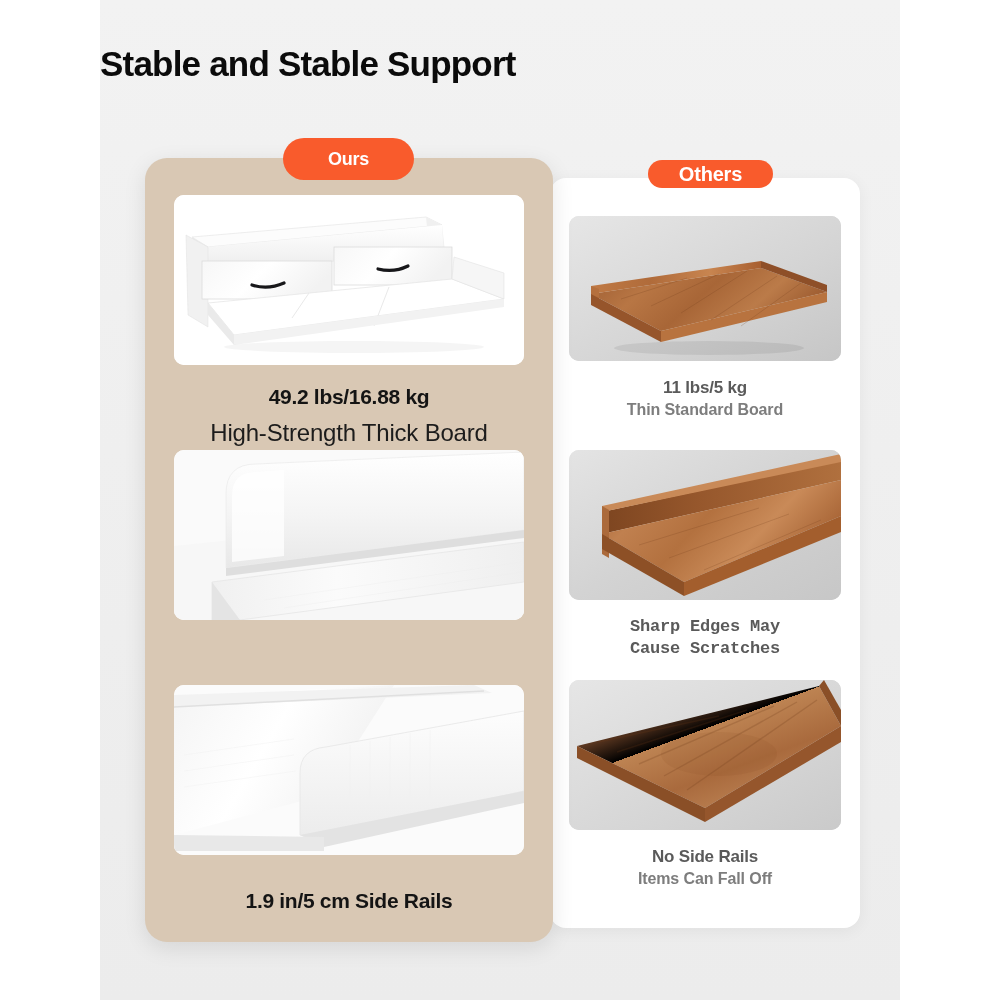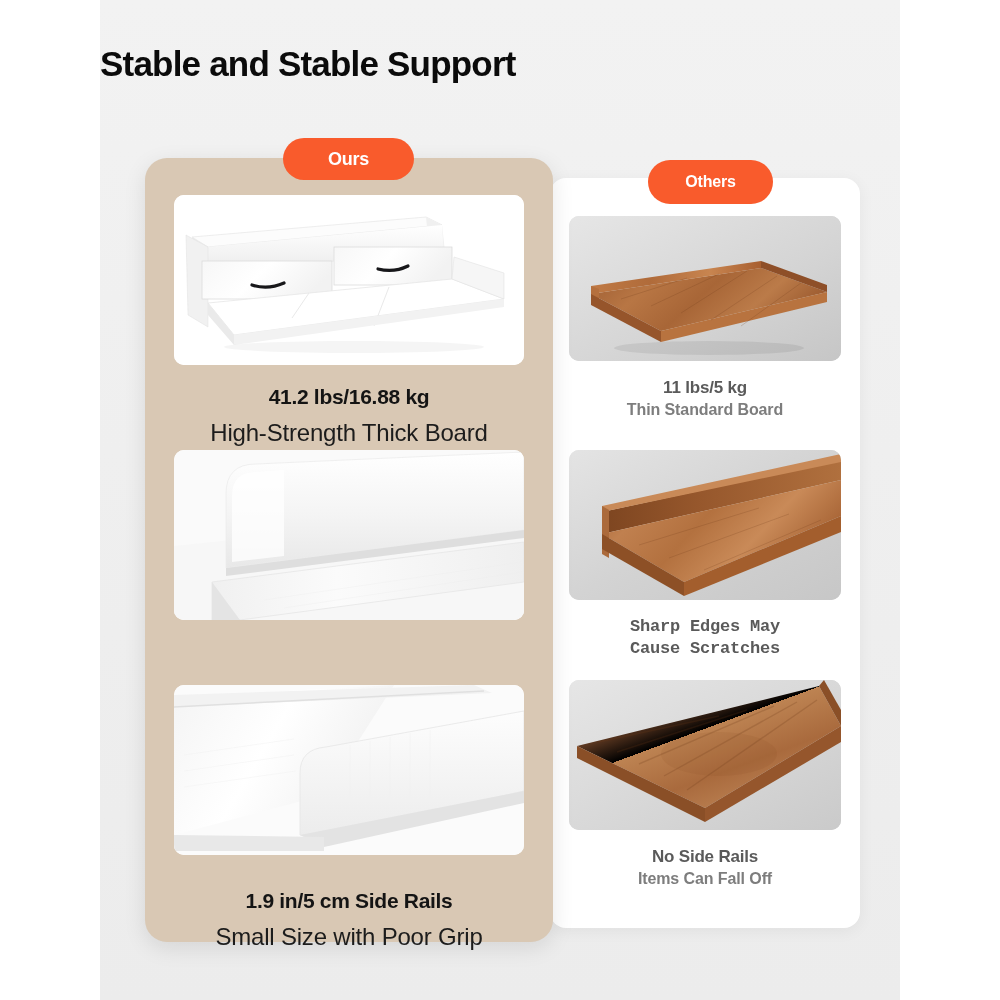--- a/index.html
+++ b/index.html
@@ -62,21 +62,21 @@
     font-size: 18px;
     font-weight: 700;
     border-radius: 999px;
     display: flex;
     align-items: center;
     justify-content: center;
     letter-spacing: -0.2px;
     z-index: 40;
   }
   #badge-ours   { left: 183px; top: 138px; width: 131px; height: 42px; }
-  #badge-others { left: 548px; top: 160px; width: 125px; height: 44px; font-size: 16px; }
+  #badge-others { left: 548px; top: 160px; width: 125px; height: 28px; font-size: 20px; }
 
   
   .ours-block, .others-block {
     position: absolute;
     width: 100%;
   }
 
   
   .photo {
     position: relative;
@@ -302,21 +302,21 @@
             <line x1="118" y1="123" x2="135" y2="98"></line>
             <line x1="200" y1="131" x2="215" y2="92"></line>
           </g>
 
           <polygon points="34,108 60,140 60,150 34,120" fill="#eaeaea"></polygon>
           <polygon points="60,140 330,104 330,112 60,150" fill="#f2f2f2"></polygon>
           <ellipse cx="180" cy="152" rx="130" ry="6" fill="#000" opacity="0.04"></ellipse>
         </svg>
       </div>
       <div class="cap" style="margin-top:18px;">
-        <div class="cap-strong-dark">41.2 lbs/16.88 kg</div>
+        <div class="cap-strong-dark">49.2 lbs/16.88 kg</div>
         <div class="cap-reg-dark" style="margin-top:6px;">High-Strength Thick Board</div>
       </div>
     </div>
 
     <div class="ours-block" style="top:292px;">
       <div class="photo ours-photo">
         <svg viewBox="0 0 350 170" preserveAspectRatio="none" aria-hidden="true">
           <defs>
             <linearGradient id="r1" x1="0" y1="0" x2="0" y2="1">
               <stop offset="0" stop-color="#ffffff"></stop>
@@ -387,21 +387,20 @@
 
           <g opacity="0.45" stroke="#f1f1f1" stroke-width="1">
             <line x1="10" y1="70" x2="120" y2="54"></line>
             <line x1="10" y1="86" x2="120" y2="70"></line>
             <line x1="10" y1="102" x2="122" y2="86"></line>
           </g>
         </svg>
       </div>
       <div class="cap" style="margin-top:32px;">
         <div class="cap-strong-dark">1.9 in/5 cm Side Rails</div>
-        <div class="cap-reg-dark" style="margin-top:6px;">Small Size with Poor Grip</div>
       </div>
     </div>
 
   </div>
 
   <div class="badge" id="badge-ours">Ours</div>
   <div class="badge" id="badge-others">Others</div>
 
 </div>
 

